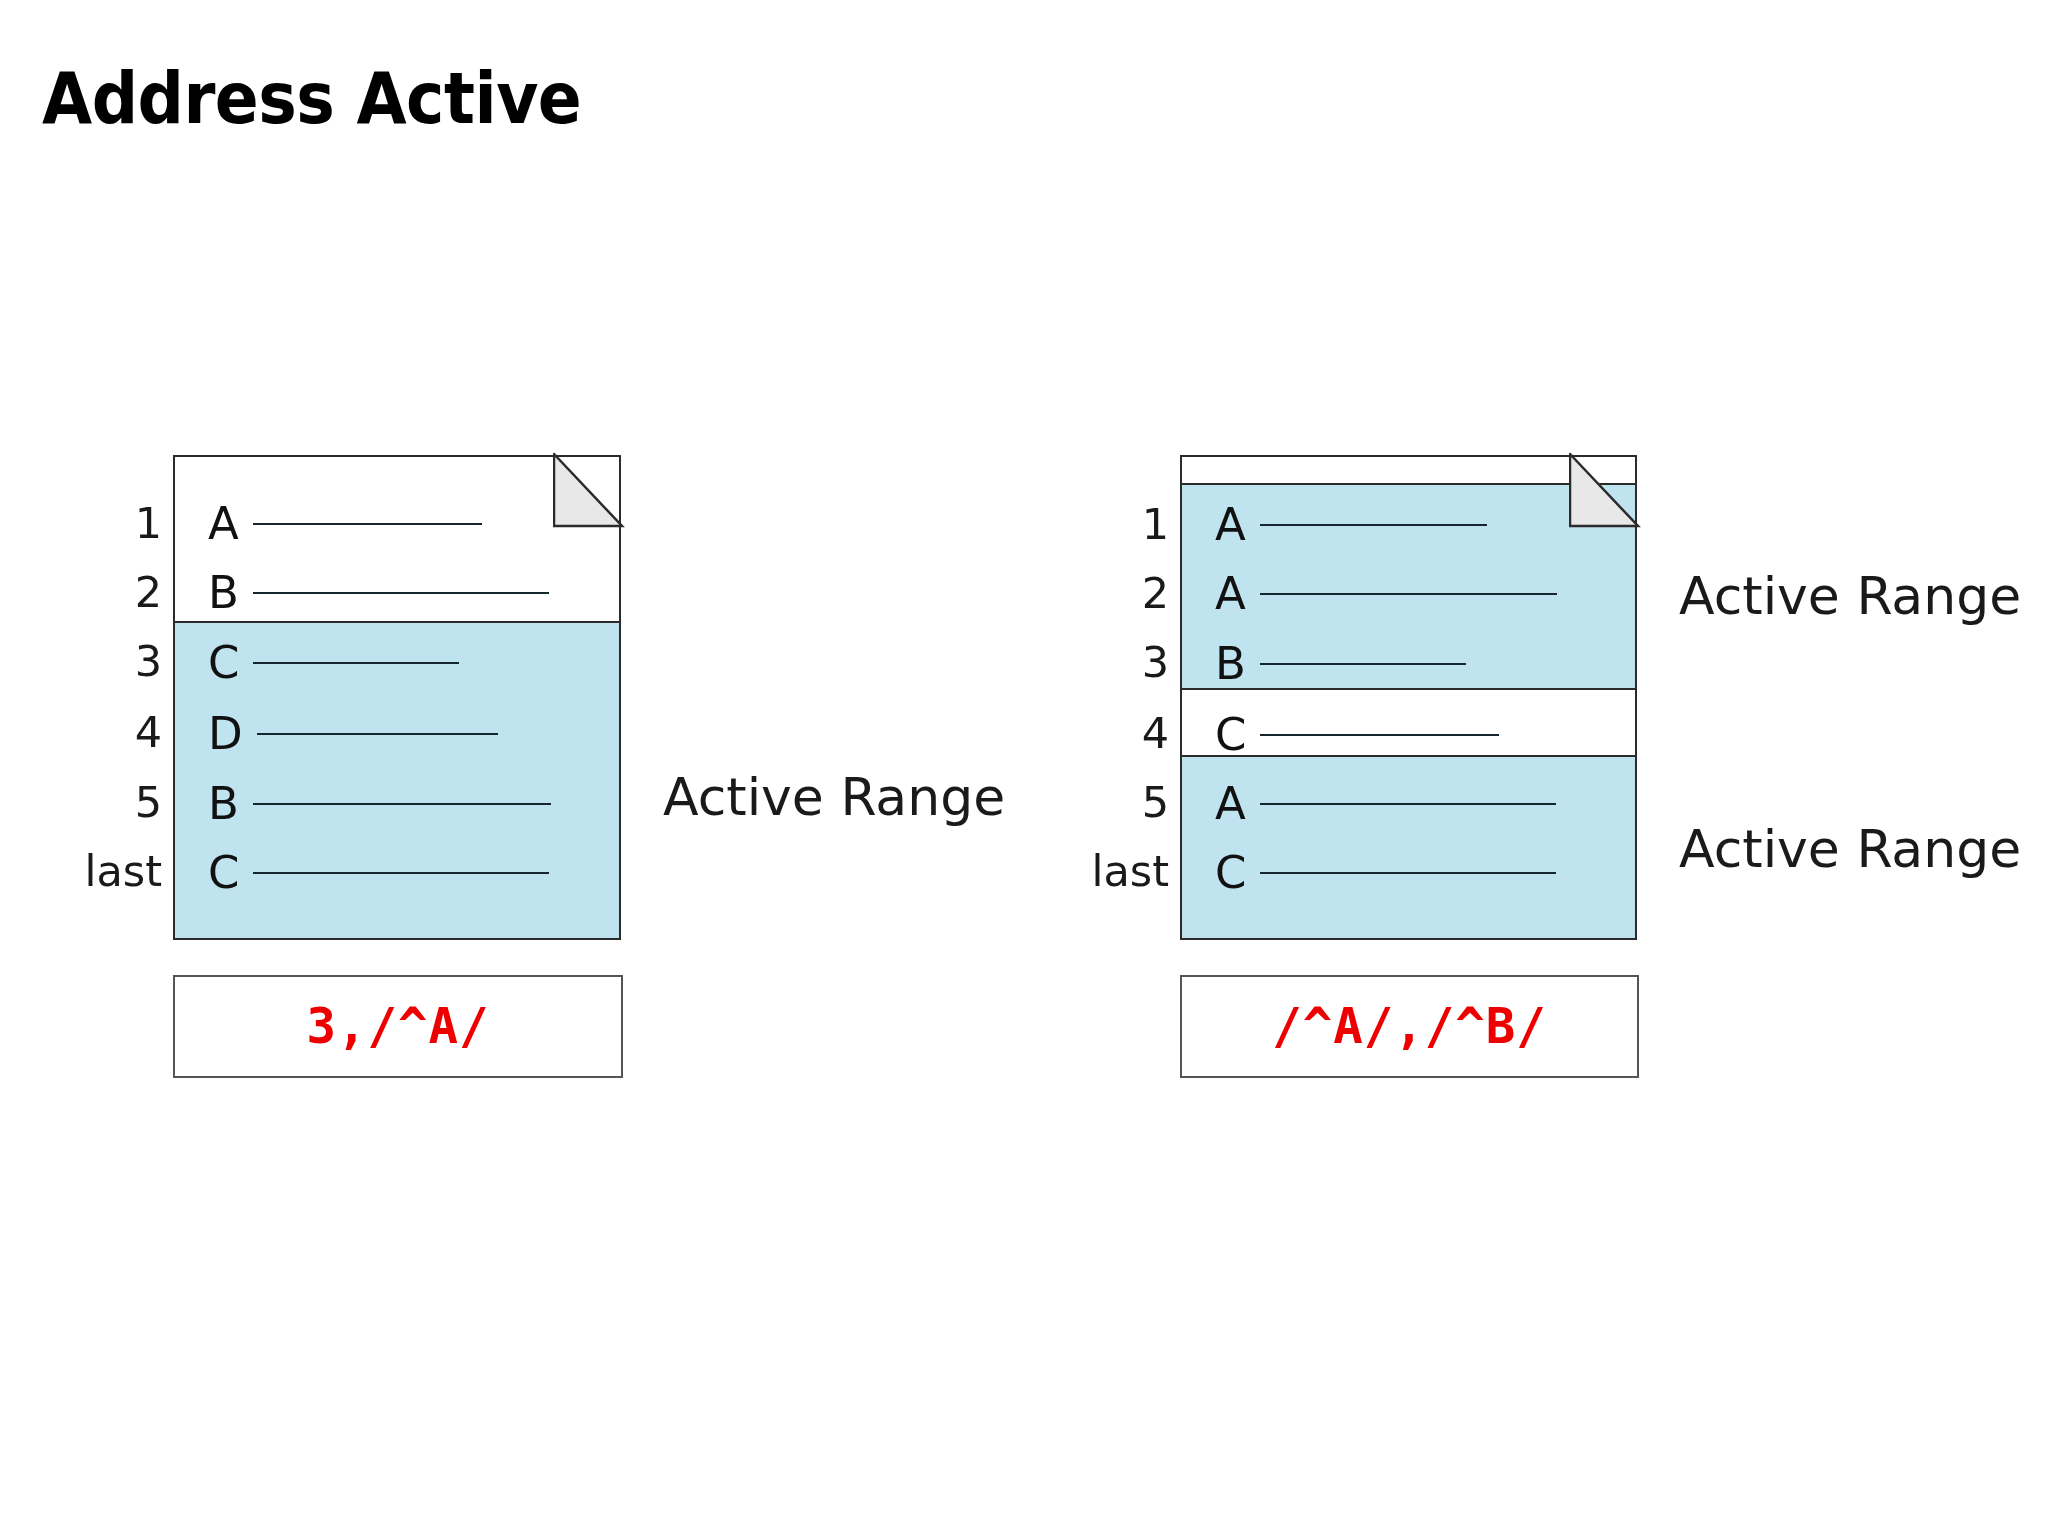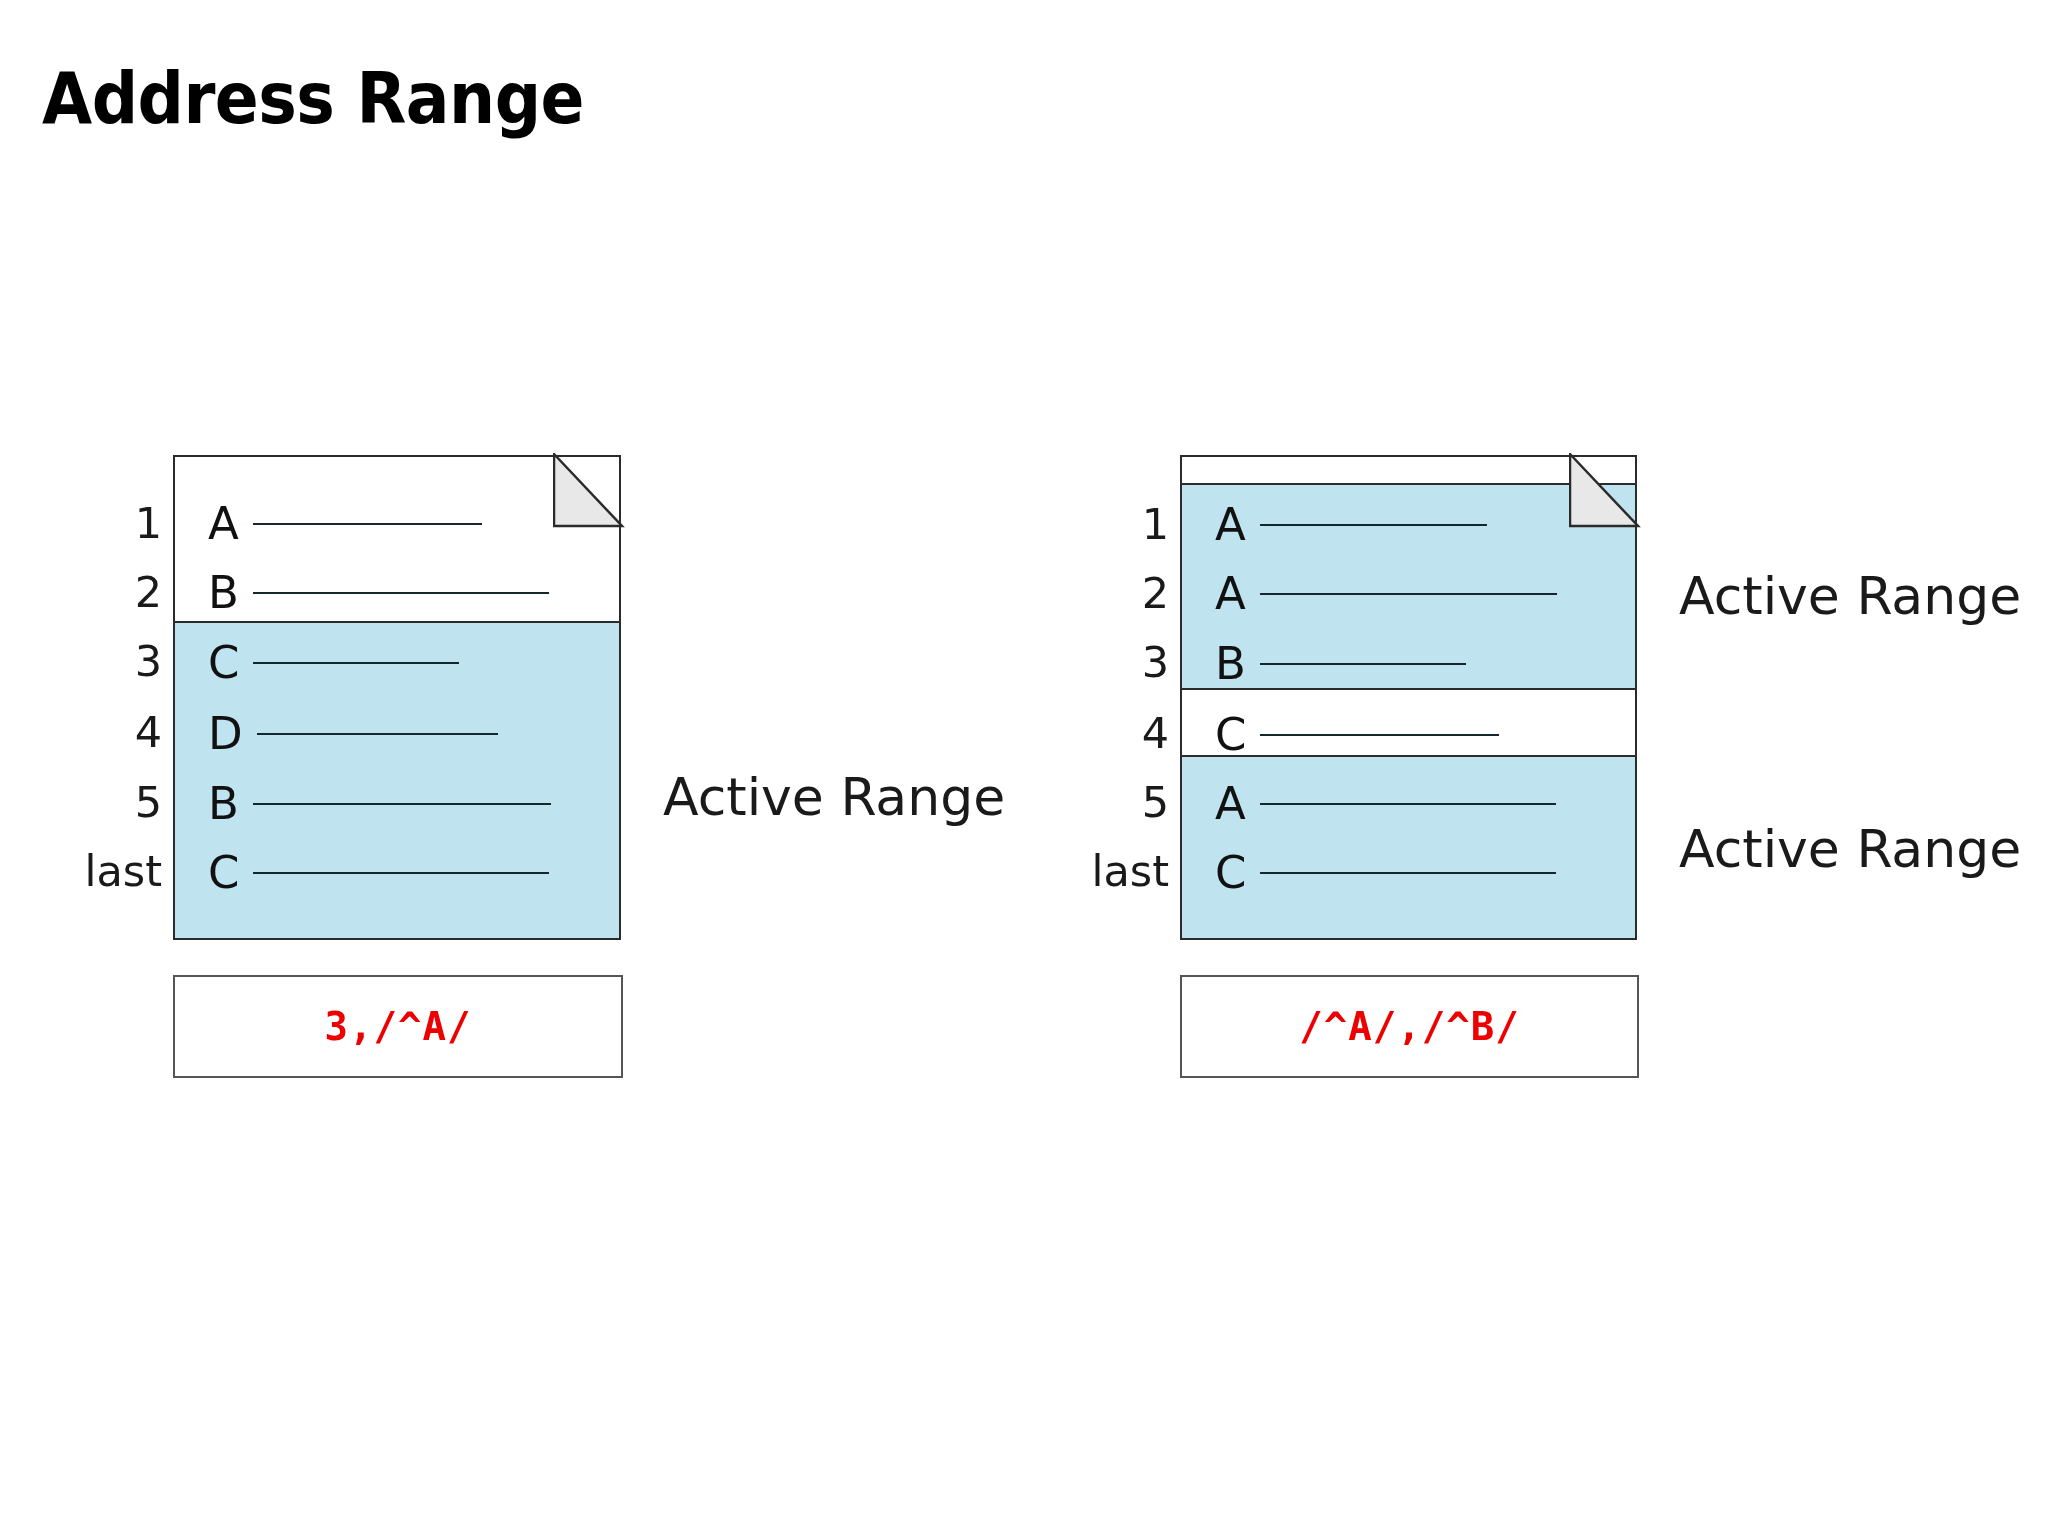--- a/index.html
+++ b/index.html
@@ -107,30 +107,30 @@
     box-sizing: border-box;
     background: #ffffff;
     border: 2px solid #555555;
     display: flex;
     align-items: center;
     justify-content: center;
   }
   .command-text {
     font-family: "DejaVu Sans Mono", "Liberation Mono", monospace;
     font-weight: bold;
-    font-size: 39px;
+    font-size: 49px;
     letter-spacing: 1px;
     color: #ee0000;
     white-space: pre;
   }
 </style>
 </head>
 <body>
 
-<div class="slide-title">Address Range</div>
+<div class="slide-title">Address Active</div>
 
 <div class="figure" id="figure-left">
 
   <div class="line-numbers" style="left:42px; top:0;">
     <div class="line-number" style="top:502px;">1</div>
     <div class="line-number" style="top:571px;">2</div>
     <div class="line-number" style="top:640px;">3</div>
     <div class="line-number" style="top:711px;">4</div>
     <div class="line-number" style="top:781px;">5</div>
     <div class="line-number" style="top:850px;">last</div>

